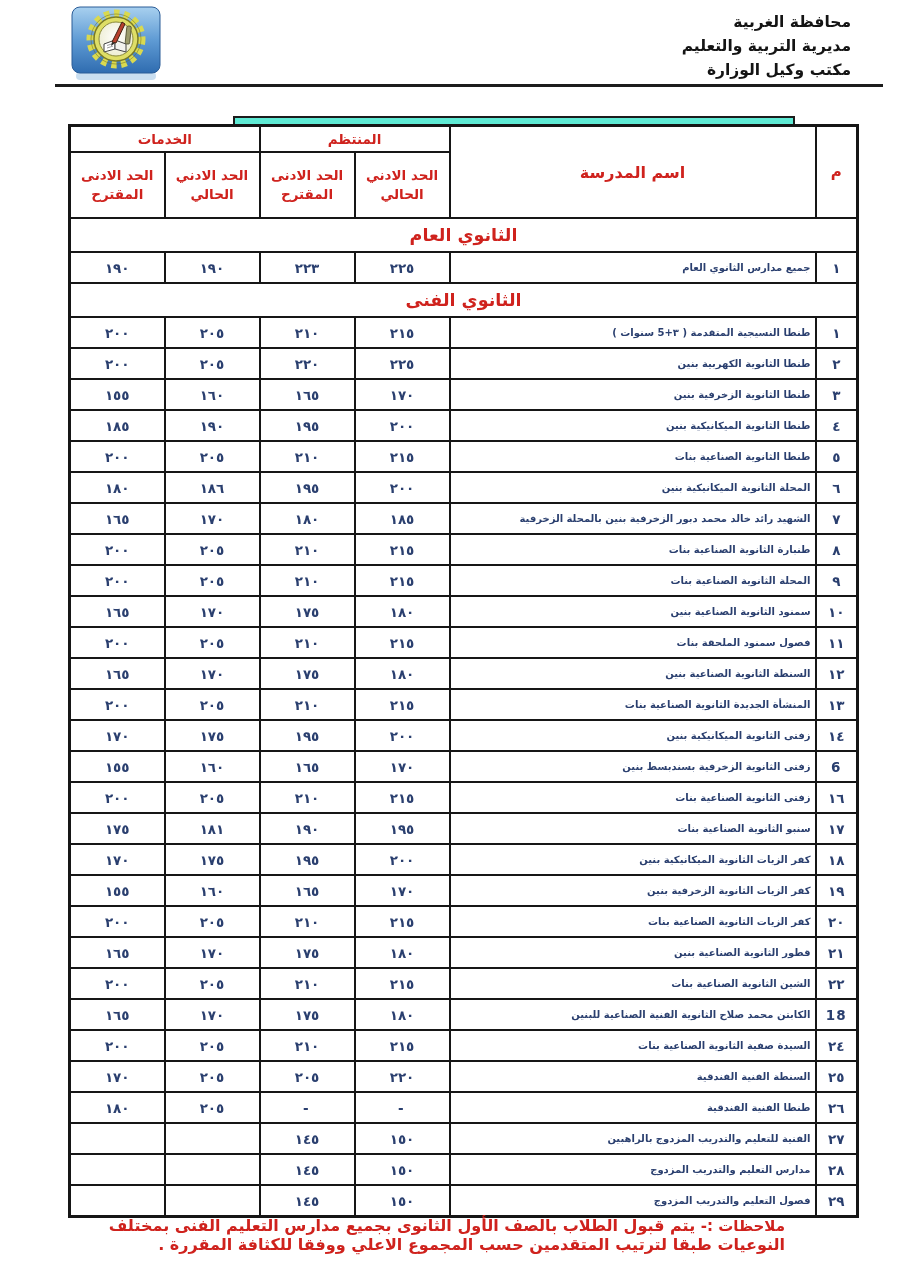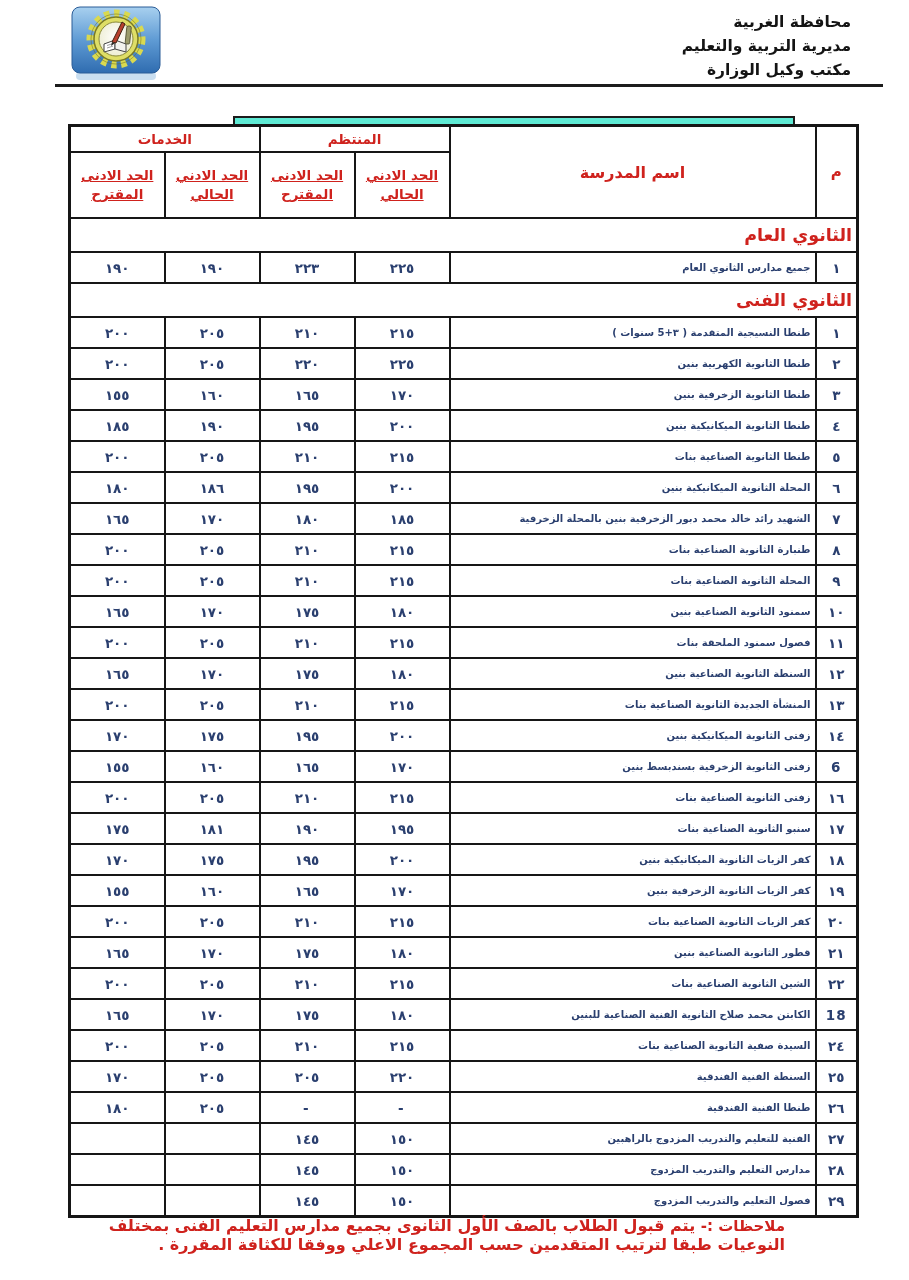--- a/index.html
+++ b/index.html
@@ -31,25 +31,25 @@
   
   table.min-table{
     position:absolute;top:124px;left:68px;width:788px;
     border-collapse:collapse;direction:rtl;table-layout:fixed;
     border:3px solid #161616;
   }
   table.min-table th, table.min-table td{
     border:2px solid #161616;padding:0 4px;background:#fff;
   }
   th.group-h{height:24px;color:#cf221d;font-size:13.5px;text-align:center;}
-  th.sub-h{height:64px;color:#cf221d;font-size:13.5px;text-align:center;line-height:19px;padding:0 10px;text-decoration:underline;}
+  th.sub-h{height:64px;color:#cf221d;font-size:13.5px;text-align:center;line-height:19px;padding:0 10px;}
   th.m-h{color:#cf221d;font-size:15px;text-align:center;}
   th.school-h{color:#cf221d;font-size:16px;text-align:center;}
   tr.section-row td{
-    height:32px;color:#cf221d;font-size:17.5px;text-align:right;letter-spacing:.3px;
+    height:32px;color:#cf221d;font-size:17.5px;text-align:center;letter-spacing:.3px;
   }
   td.idx{height:29px;color:#2a3f6f;font-size:13.5px;text-align:center;letter-spacing:1px;}
   td.school{height:29px;color:#2a3f6f;font-size:10px;text-align:right;padding-right:10px;overflow:hidden;white-space:nowrap;}
   td.val{height:29px;color:#2a3f6f;font-size:13.5px;text-align:center;letter-spacing:2.5px;}
 
   
   .note{
     position:absolute;top:1216px;right:56px;left:60px;
     direction:rtl;text-align:right;color:#cf221d;
   }

